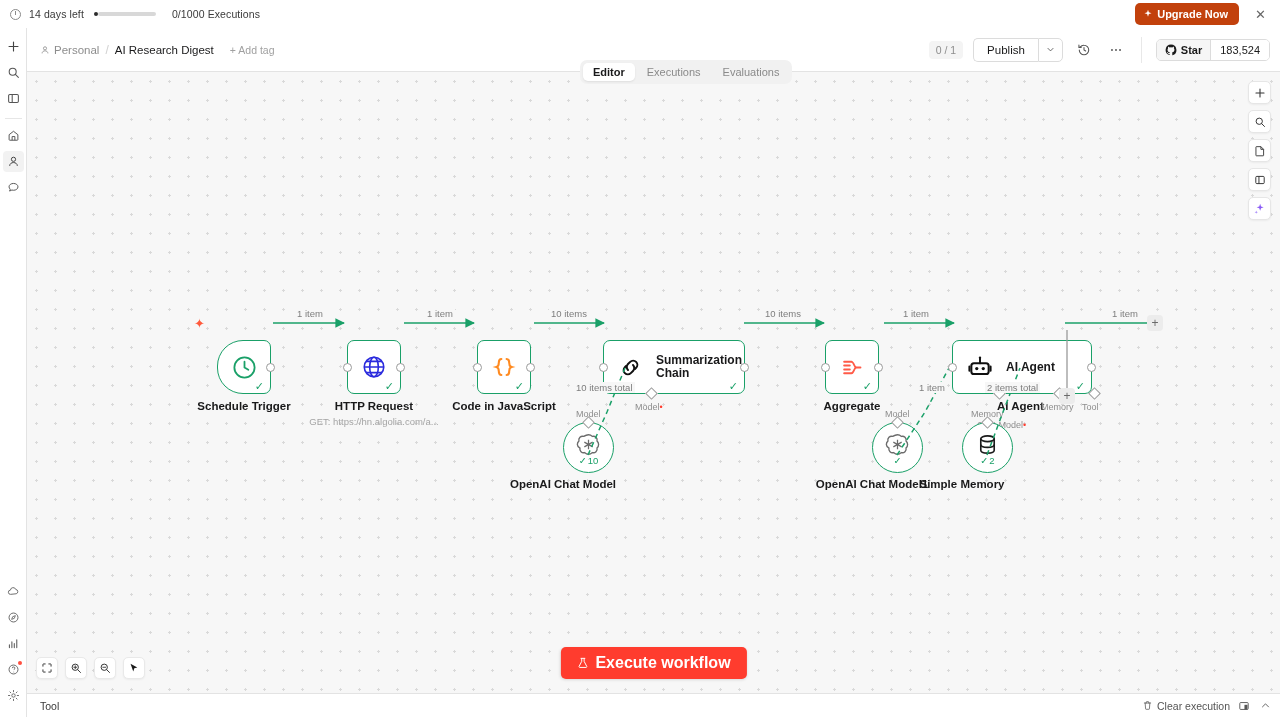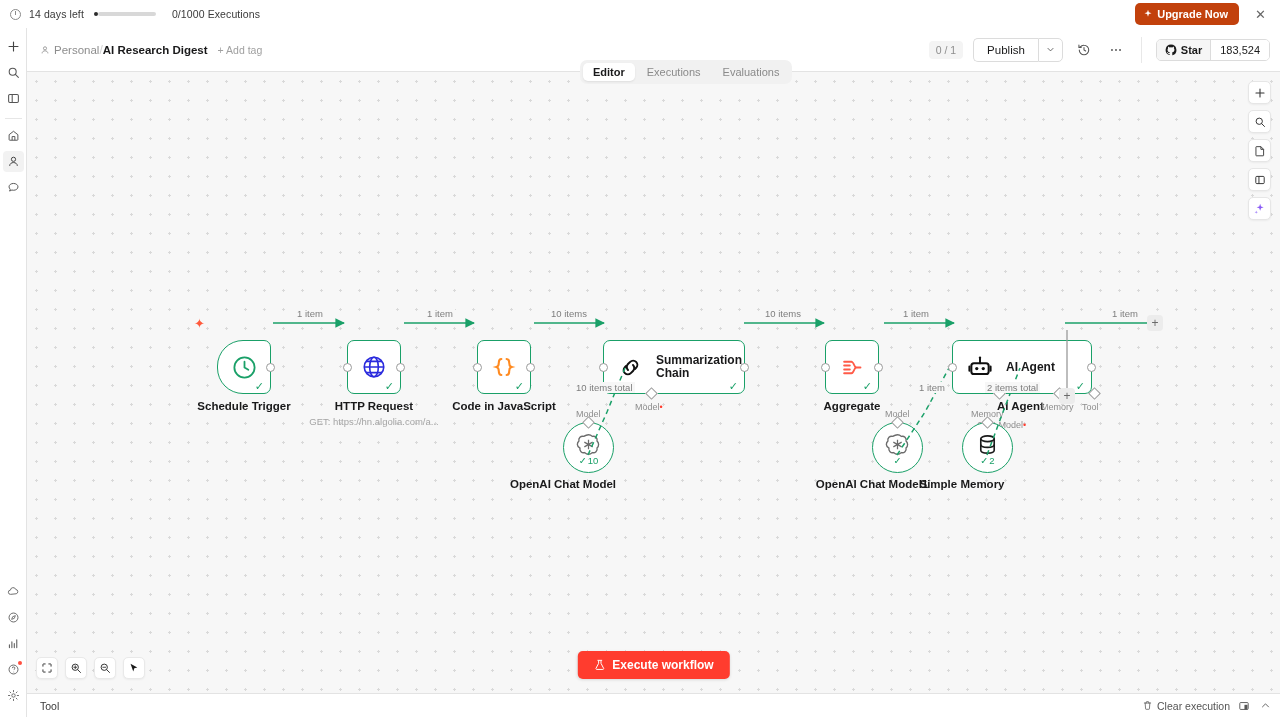--- a/index.html
+++ b/index.html
@@ -50,24 +50,24 @@
   .rail-sep { width: 17px; height: 1px; background: #e6e6e6; margin: 4px 0 6px; }
   .rail-bottom { margin-top: auto; display: flex; flex-direction: column; align-items: center; padding-bottom: 6px; }
   .notif-dot { position: absolute; top: 2px; right: 2px; width: 4px; height: 4px; border-radius: 50%; background: #ff4f3f; }
 
   
   .header {
     position: absolute; left: 27px; top: 28px; width: 1253px; height: 44px;
     background: #fff; border-bottom: 1px solid #e3e3e3;
     display: flex; align-items: center; padding: 0 10px 0 13px; z-index: 25;
   }
-  .crumbs { display: flex; align-items: center; font-size: 11.5px; }
+  .crumbs { display: flex; align-items: center; gap: 6px; font-size: 11.5px; }
   .crumb-personal { color: #8d8d8d; display: flex; align-items: center; gap: 4px; cursor: pointer; }
   .crumb-sep { color: #d0d0d0; font-size: 12px; }
-  .crumb-title { color: #19191a; font-weight: 700; cursor: pointer; }
+  .crumb-title { color: #19191a; font-weight: 400; cursor: pointer; }
   .add-tag { color: #a0a0a0; font-size: 10.5px; margin-left: 10px; cursor: pointer; }
   .header-right { margin-left: auto; display: flex; align-items: center; gap: 10px; }
   .count-pill { font-size: 10.5px; color: #8d8d8d; background: #f4f4f4; border-radius: 4px; padding: 3px 7px; }
   .publish-group { display: flex; }
   .publish-btn {
     background: #fff; border: 1px solid #dcdcdc; border-right: none;
     border-radius: 5px 0 0 5px; font-size: 11.5px; color: #19191a;
     padding: 5px 13px; cursor: pointer; font-family: "Liberation Sans", sans-serif;
   }
   .publish-caret {
@@ -113,21 +113,21 @@
   .ztools { position: absolute; left: 9px; bottom: 14px; display: flex; gap: 7px; z-index: 15; }
   .ztool {
     width: 22px; height: 22px; background: #fff; border-radius: 5px;
     border: 1px solid #e9e9e9; display: flex; align-items: center; justify-content: center;
     cursor: pointer; color: #3c3c3c; box-shadow: 0 1px 2px rgba(0,0,0,.05);
   }
 
   .exec-btn {
     position: absolute; left: 50%; transform: translateX(-50%); bottom: 14px;
     background: #ff3c2e; color: #fff; border: none; border-radius: 5px;
-    font-size: 12px; font-weight: 600; padding: 7px 16px;
+    font-size: 16px; font-weight: 600; padding: 7px 16px;
     display: flex; align-items: center; gap: 7px; cursor: pointer; z-index: 15;
     font-family: "Liberation Sans", sans-serif;
     box-shadow: 0 1px 3px rgba(0,0,0,.12);
   }
 
   
   .node { position: absolute; }
   .nbox {
     background: #fff; border: 1.6px solid #1aa068; border-radius: 7px;
     position: relative; display: flex; align-items: center;

